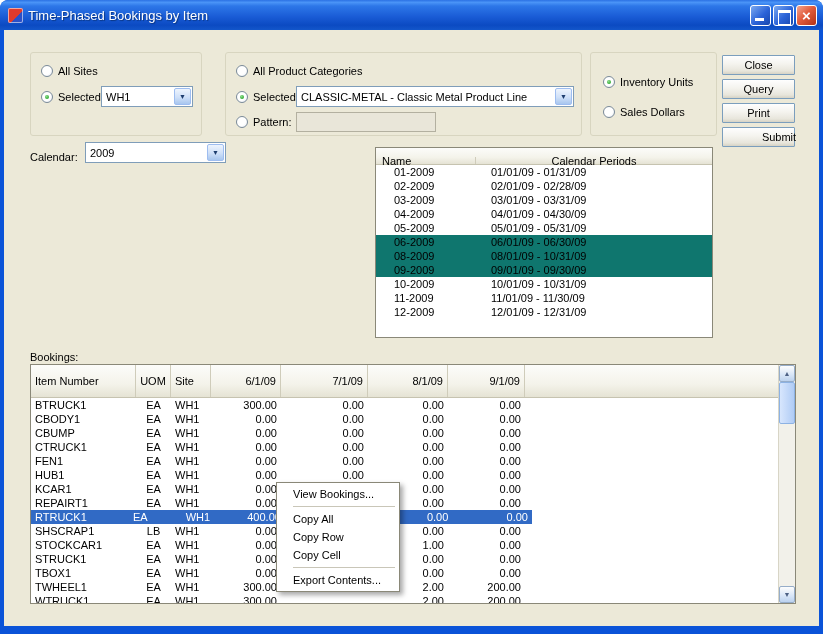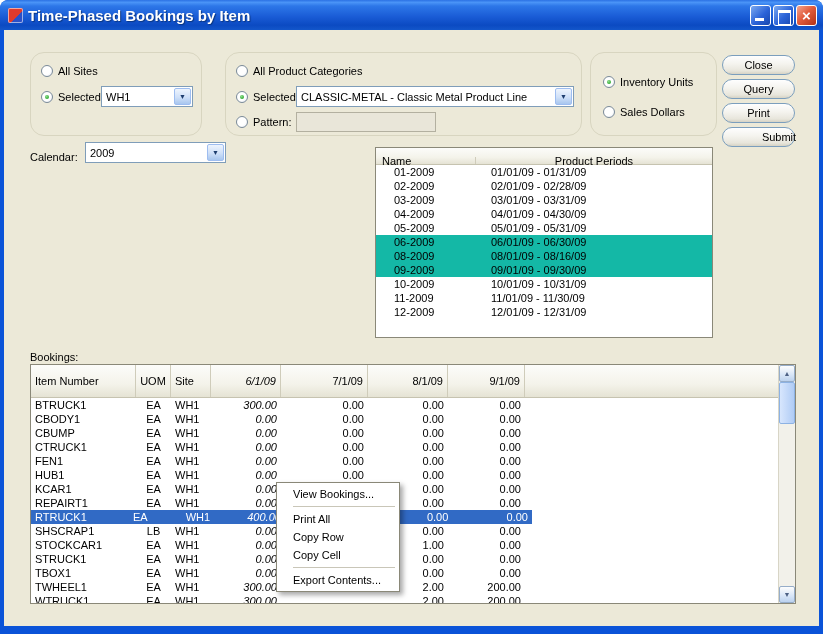--- a/index.html
+++ b/index.html
@@ -7,71 +7,71 @@
 
   .window { position:relative; width:823px; height:634px; background:#0a53d8; overflow:hidden; border-radius:8px 8px 0 0; }
 
   
   .titlebar { position:absolute; top:0; left:0; right:0; height:30px; display:flex; align-items:center; padding:0 6px;
     border-radius:8px 8px 0 0;
     background:linear-gradient(180deg,#2b71e4 0%,#4a94f7 8%,#2d77e8 20%,#1a5cd6 55%,#0b4ac2 84%,#1356ca 100%); }
   .app-icon { width:15px; height:15px; margin:0 5px 0 2px; border-radius:2px; flex:none;
     background:linear-gradient(135deg,#e03a2c 0%, #e03a2c 58%, #2a50c8 58%, #2a50c8 100%);
     box-shadow:inset 0 0 0 1px rgba(255,255,255,.55); }
-  .title-text { color:#fff; font-weight:bold; font-size:15px; text-shadow:1px 1px 1px #0a3580; }
+  .title-text { color:#fff; font-weight:normal; font-size:13px; text-shadow:1px 1px 1px #0a3580; }
   .tb-buttons { margin-left:auto; display:flex; gap:2px; }
   .tb-btn { width:21px; height:21px; border:1px solid #fff; border-radius:3px; position:relative;
     display:flex; align-items:center; justify-content:center; color:#fff; cursor:default; }
   .tb-btn.minmax { background:linear-gradient(135deg,#7ba9f0 0%,#2b63d8 55%,#1747ad 100%); }
   .tb-btn.min::after { content:""; position:absolute; left:4px; bottom:4px; width:9px; height:3px; background:#fff; }
   .tb-btn.max::after { content:""; position:absolute; left:4px; top:4px; width:11px; height:11px; border:1px solid #fff; border-top:3px solid #fff; }
   .tb-btn.close { background:linear-gradient(135deg,#f2a590 0%,#e25d3d 45%,#b23115 100%); font-size:15px; font-weight:bold; line-height:1; }
 
   
   .content { position:absolute; top:30px; left:4px; right:4px; bottom:8px; background:#ece9d8; }
 
-  .groupbox { position:absolute; border:1px solid #d8d5c0; border-radius:14px; }
+  .groupbox { position:absolute; border:1px solid #d8d5c0; border-radius:3px; }
   .radio-row { position:absolute; display:flex; align-items:center; gap:5px; height:14px; white-space:nowrap; }
   .radio { width:12px; height:12px; border-radius:50%; border:1px solid #7a8a99; flex:none; position:relative;
     background:radial-gradient(circle at 35% 35%, #ffffff 55%, #dfe6ef 100%); }
   .radio.checked::after { content:""; position:absolute; inset:3px; border-radius:50%;
     background:radial-gradient(circle at 40% 35%, #8fdd8f 0%, #1da11d 85%); }
 
   .combo { position:absolute; height:21px; background:#fff; border:1px solid #7f9db9; display:flex; align-items:center; }
   .combo .val { flex:1; padding:0 4px; overflow:hidden; white-space:nowrap; }
   .combo .cbtn { width:17px; height:17px; margin:1px; flex:none; border:1px solid #9ebdf0; border-radius:2px;
     background:linear-gradient(180deg,#eef4fd 0%,#cfe0f8 55%,#a8c6ee 100%);
     display:flex; align-items:center; justify-content:center; color:#1d3d6e; font-size:7px; }
   .pattern-input { position:absolute; height:20px; width:140px; background:#e9e6d9; border:1px solid #b3b0a0; padding:0 4px; font:inherit; }
 
-  .xp-btn { position:absolute; width:73px; height:20px; border:1px solid #7b9ebd; border-radius:10px;
+  .xp-btn { position:absolute; width:73px; height:20px; border:1px solid #7b9ebd; border-radius:1px;
     background:linear-gradient(180deg,#fefefe 0%,#f4f3ee 45%,#e8e6dc 82%,#d6d3c5 100%);
     display:flex; align-items:center; justify-content:center; font-size:11px; cursor:default; }
 
   .static-label { position:absolute; white-space:nowrap; }
 
   
   .periods { position:absolute; left:371px; top:117px; width:338px; height:191px; background:#fff; border:1px solid #8a8878; overflow:hidden; }
   .p-header { display:flex; height:17px; background:linear-gradient(180deg,#fcfcfa 0%,#f4f3ea 60%,#e5e3d4 100%); border-bottom:1px solid #c6c3b0; }
   .p-h { display:flex; align-items:center;margin-top:9px; }
   .p-h.name { width:100px; padding-left:6px; border-right:1px solid #cfccba; }
   .p-h.range { flex:1; justify-content:center; }
   .p-row { display:flex; height:14px; align-items:center; }
-  .p-row.selected { background:#14b8a6; }
+  .p-row.selected { background:#0f766e; }
   .p-name { width:100px; padding-left:18px; }
   .p-range { padding-left:15px; }
 
   
   .bookings-table { position:absolute; left:26px; top:334px; width:766px; height:240px; background:#fff; border:1px solid #8a8878; overflow:hidden; }
   .bk-header { display:flex; height:33px; background:linear-gradient(180deg,#fcfcfa 0%,#f4f3ea 60%,#e5e3d4 100%); border-bottom:1px solid #c6c3b0; }
   .bk-h { display:flex; align-items:center; padding:0 4px; border-right:1px solid #cfccba; }
   .c-item { width:105px; }
   .c-uom  { width:35px; justify-content:center; }
   .c-site { width:40px; }
-  .c-n1 { width:70px; justify-content:flex-end; text-align:left;font-style:italic; }
+  .c-n1 { width:70px; justify-content:flex-end; text-align:left; }
   .c-n2 { width:87px; justify-content:flex-end; text-align:right; }
   .c-n3 { width:80px; justify-content:flex-end; text-align:right; }
   .c-n4 { width:77px; justify-content:flex-end; text-align:center; }
   .c-fill { flex:1; border-right:none; }
   .bk-row { display:flex; width:501px; height:14px; align-items:center; }
   .bk-c { padding:0 4px; overflow:hidden; white-space:nowrap; display:flex; align-items:center; height:14px; }
   .bk-row.selected { background:#316ac5; color:#fff;gap:29px; }
 
   
   .v-scrollbar { position:absolute; top:0; right:0; bottom:0; width:17px; background:#f2f1ea; border-left:1px solid #d8d5c6; }
@@ -159,21 +159,21 @@
 
     <span class="static-label" style="left:26px; top:121px;">Calendar:</span>
     <div class="combo" style="left:81px; top:112px; width:141px;">
       <span class="val">2009</span>
       <span class="cbtn">▼</span>
     </div>
 
     <div class="periods">
       <div class="p-header">
         <span class="p-h name">Name</span>
-        <span class="p-h range">Product Periods</span>
+        <span class="p-h range">Calendar Periods</span>
       </div>
       <div class="p-body">
 
           <div class="p-row">
             <span class="p-name">01-2009</span>
             <span class="p-range">01/01/09 - 01/31/09</span>
           </div>
 
           <div class="p-row">
             <span class="p-name">02-2009</span>
@@ -196,21 +196,21 @@
           </div>
 
           <div class="p-row selected">
             <span class="p-name">06-2009</span>
             <span class="p-range">06/01/09 - 06/30/09</span>
           </div>
 
 
           <div class="p-row selected">
             <span class="p-name">08-2009</span>
-            <span class="p-range">08/01/09 - 08/16/09</span>
+            <span class="p-range">08/01/09 - 10/31/09</span>
           </div>
 
           <div class="p-row selected">
             <span class="p-name">09-2009</span>
             <span class="p-range">09/01/09 - 09/30/09</span>
           </div>
 
           <div class="p-row">
             <span class="p-name">10-2009</span>
             <span class="p-range">10/01/09 - 10/31/09</span>
@@ -414,21 +414,21 @@
 
         <div class="menu-item">
           <span>View Bookings...</span>
         </div>
 
         <div class="menu-item separator">
           <span></span>
         </div>
 
         <div class="menu-item">
-          <span>Print All</span>
+          <span>Copy All</span>
         </div>
 
         <div class="menu-item">
           <span>Copy Row</span>
         </div>
 
         <div class="menu-item">
           <span>Copy Cell</span>
         </div>
 

